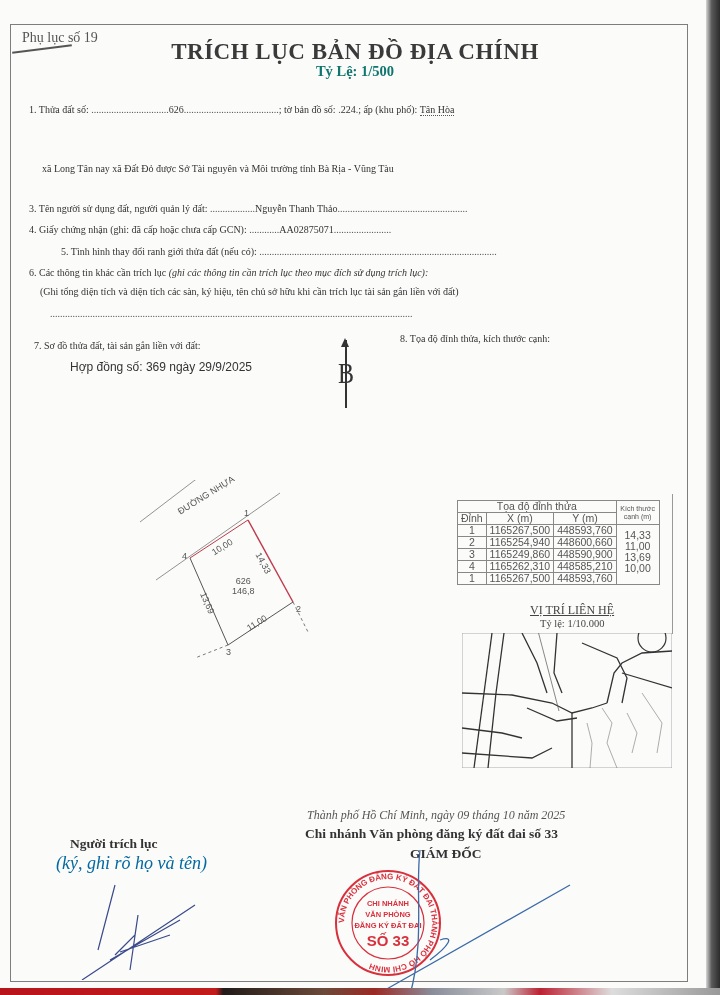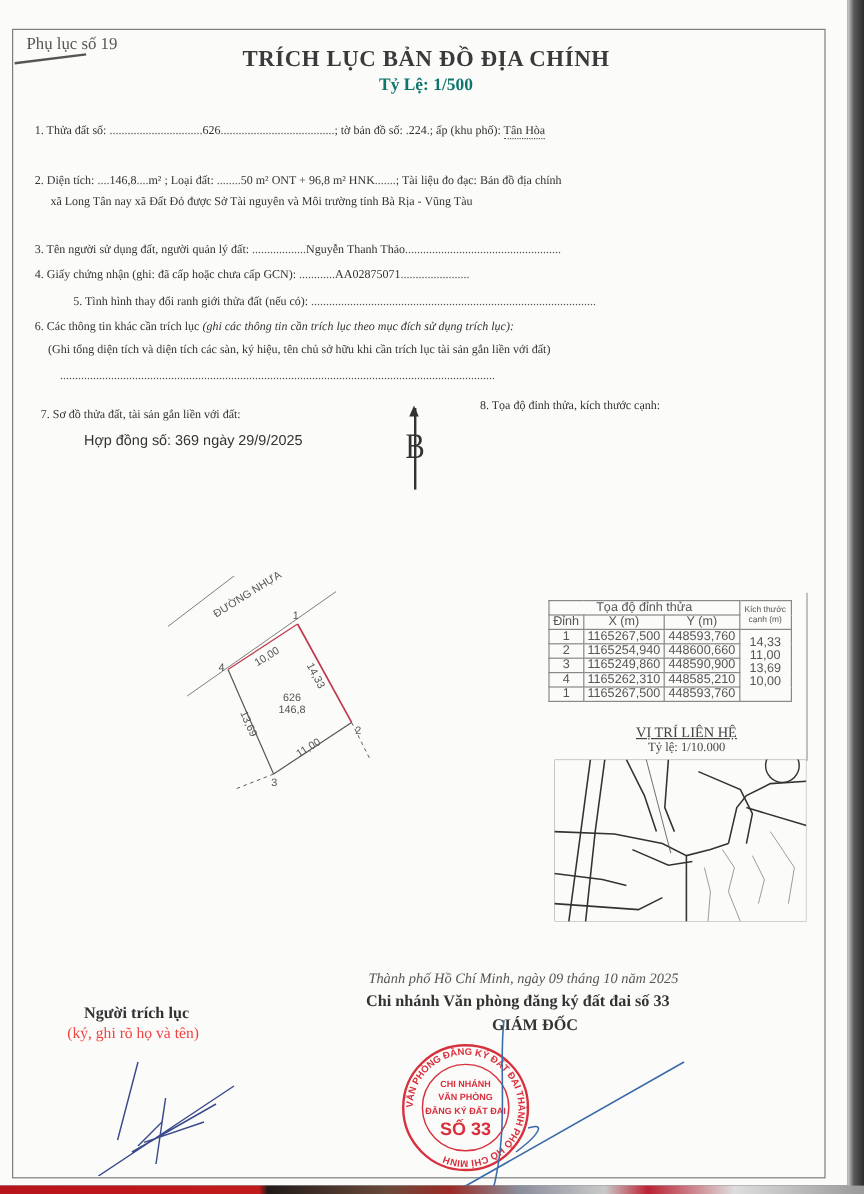--- a/index.html
+++ b/index.html
@@ -7,59 +7,56 @@
          font-family:"Liberation Serif", "DejaVu Serif", serif; color:#2a2a2a; }
   .paper { position:absolute; left:0; top:0; width:706px; height:988px; background:#fbfbfa; }
   .edge { position:absolute; left:706px; top:0; width:14px; height:995px;
           background:linear-gradient(to right,#d7d7d7,#5a5a5a 40%,#2b2b2b); }
   .frame { position:absolute; left:10px; top:24px; width:676px; height:956px; border:1.5px solid #7d7d7d; }
   .bottom-strip { position:absolute; left:0; top:988px; width:720px; height:7px;
      background:linear-gradient(to right,#b8141c 0,#c11b1b 30%,#221b19 31%,#6b4a3a 45%,#9a2a25 52%,#8a8d9a 60%,#c9c9c9 70%,#b23 75%,#ddd 85%,#999 100%); }
   .abs { position:absolute; white-space:nowrap; }
   .appendix { left:22px; top:30px; font-size:14px; color:#555; }
   .appendix-underline { left:12px; top:48px; width:60px; height:2px; background:#555; transform:rotate(-7deg); }
-  .title { left:0; width:710px; text-align:center; top:39px; font-size:19px; font-weight:bold; letter-spacing:0.5px; color:#3a3a3a; }
+  .title { left:0; width:710px; text-align:center; top:39px; font-size:23px; font-weight:bold; letter-spacing:0.5px; color:#3a3a3a; }
   .scale { left:0; width:710px; text-align:center; top:63px; font-size:14.5px; font-weight:bold; color:#0f766e; }
   .line { font-size:10px; color:#333; }
   .fill { font-style:normal; color:#333; }
   .dots { letter-spacing:0px; color:#555; }
   .it { font-style:italic; }
   .sans { font-family:"Liberation Sans", "DejaVu Sans", sans-serif; }
   .north { left:340px; top:340px; width:12px; height:68px; }
   .north-line { position:absolute; left:5px; top:0; width:1.5px; height:68px; background:#333; }
   .north-arrow { position:absolute; left:1px; top:-2px; width:0; height:0; border-left:4.5px solid transparent; border-right:4.5px solid transparent; border-bottom:9px solid #333; }
   .north-b { position:absolute; left:-4px; top:16px; font-size:30px; font-family:"Liberation Serif", serif; color:#333; transform:scaleX(0.8); }
   table.coords { position:absolute; left:457px; top:500px; border-collapse:collapse; font-family:"Liberation Sans", sans-serif; font-size:10.5px; color:#555; }
   table.coords td, table.coords th { border:1px solid #888; padding:0 3px; font-weight:normal; line-height:11px; }
   .loc-title { left:530px; top:603px; font-size:12px; text-decoration:underline; color:#444; }
   .loc-scale { left:540px; top:618px; font-size:10.5px; color:#444; }
   .sign-left-title { left:70px; top:836px; font-size:13.5px; font-weight:bold; color:#333;text-align:center; }
-  .sign-left-sub { left:56px; top:853px; font-size:13px; color:#ef4444; }
+  .sign-left-sub { left:56px; top:853px; font-size:18px; font-style:italic; color:#0369a1; }
   .sign-right-date { left:307px; top:808px; font-size:12px; font-style:italic; color:#555; }
   .sign-right-org { left:305px; top:826px; font-size:13.5px; font-weight:bold; color:#333; }
   .sign-right-role { left:410px; top:846px; font-size:13.5px; font-weight:bold; color:#333; }
 </style>
 </head>
 <body>
 
 <div class="paper">
   <div class="frame"></div>
 
   <div class="abs appendix">Phụ lục số 19</div>
   <div class="abs appendix-underline"></div>
   <div class="abs title">TRÍCH LỤC BẢN ĐỒ ĐỊA CHÍNH</div>
   <div class="abs scale">Tỷ Lệ: 1/500</div>
 
   <div class="abs line" style="left:29px;top:104px;">
     <span>1. Thửa đất số: </span><span class="dots">...............................</span><span class="fill">626</span><span class="dots">......................................</span><span>; tờ bản đồ số: </span><span class="dots">.</span><span class="fill">224</span><span class="dots">.</span><span>; ấp (khu phố): </span><span class="fill" style="border-bottom:1px dotted #555">Tân Hòa</span>
   </div>
 
-  <div class="abs line" style="left:29px;top:145px;">
-    <span>2. Diện tích: </span><span class="dots">....</span><span class="fill">146,8</span><span class="dots">....</span><span>m²</span><span> ; Loại đất: </span><span class="dots">........</span><span class="fill">50 m² ONT + 96,8 m² HNK</span><span class="dots">.......</span><span>; Tài liệu đo đạc: Bản đồ địa chính</span>
-  </div>
   <div class="abs line" style="left:42px;top:163px;">xã Long Tân nay xã Đất Đỏ được Sở Tài nguyên và Môi trường tỉnh Bà Rịa - Vũng Tàu</div>
 
   <div class="abs line" style="left:29px;top:203px;">
     <span>3. Tên người sử dụng đất, người quản lý đất: </span><span class="dots">..................</span><span class="fill">Nguyễn Thanh Thảo</span><span class="dots">....................................................</span>
   </div>
 
   <div class="abs line" style="left:29px;top:224px;">
     <span>4. Giấy chứng nhận (ghi: đã cấp hoặc chưa cấp GCN): </span><span class="dots">............</span><span class="fill">AA02875071</span><span class="dots">.......................</span>
   </div>
 

